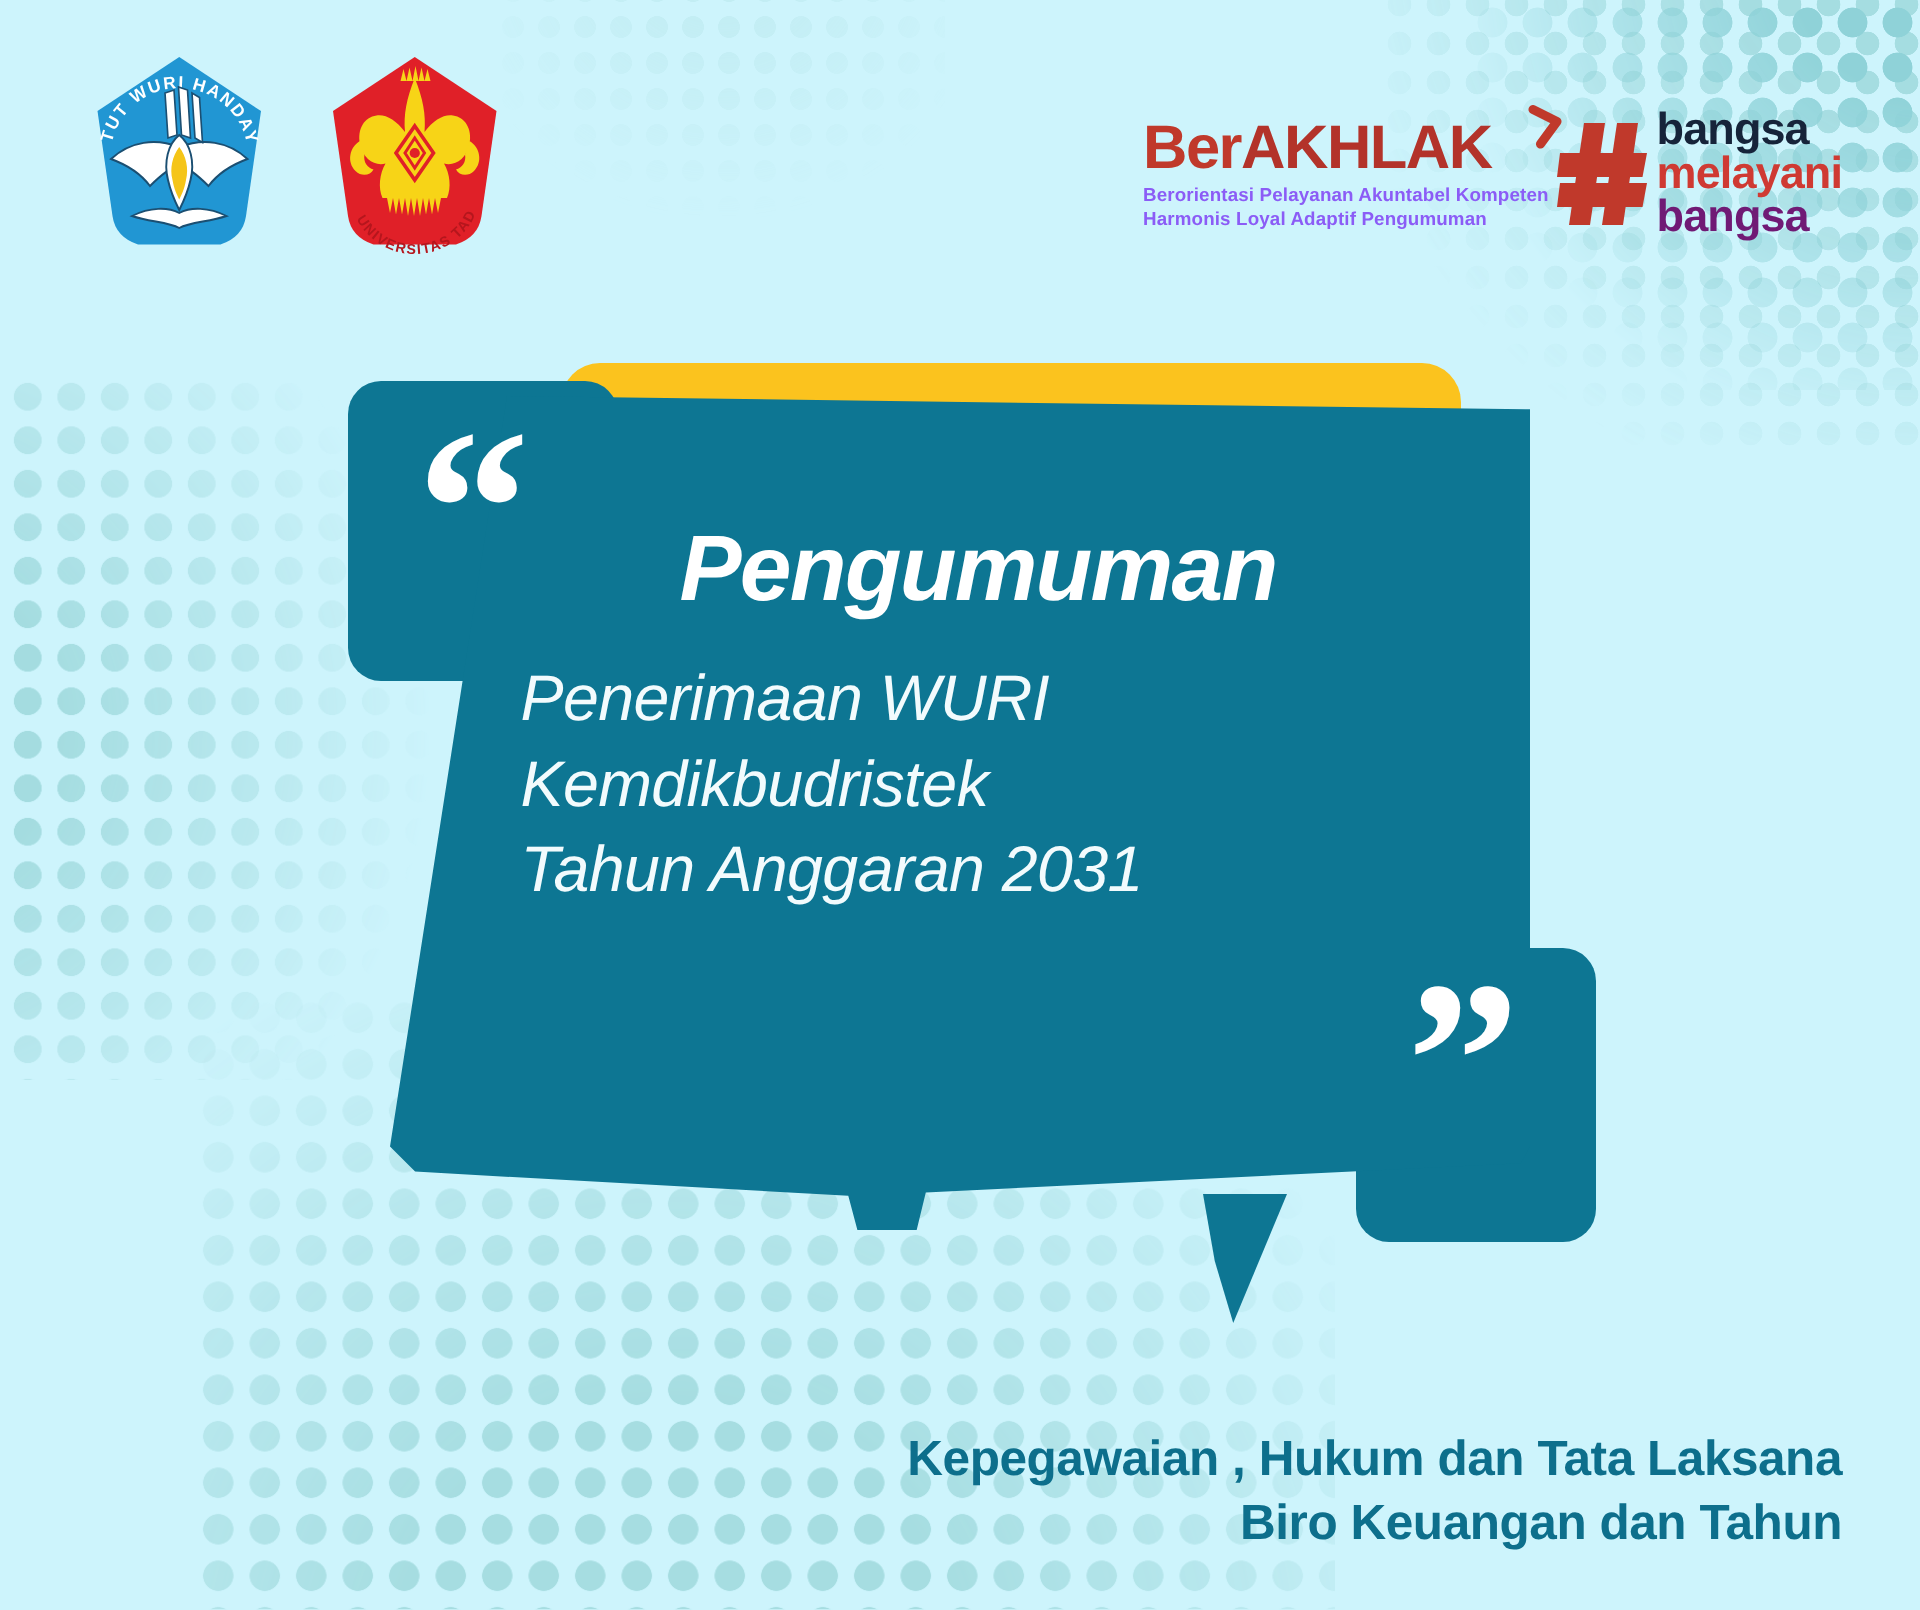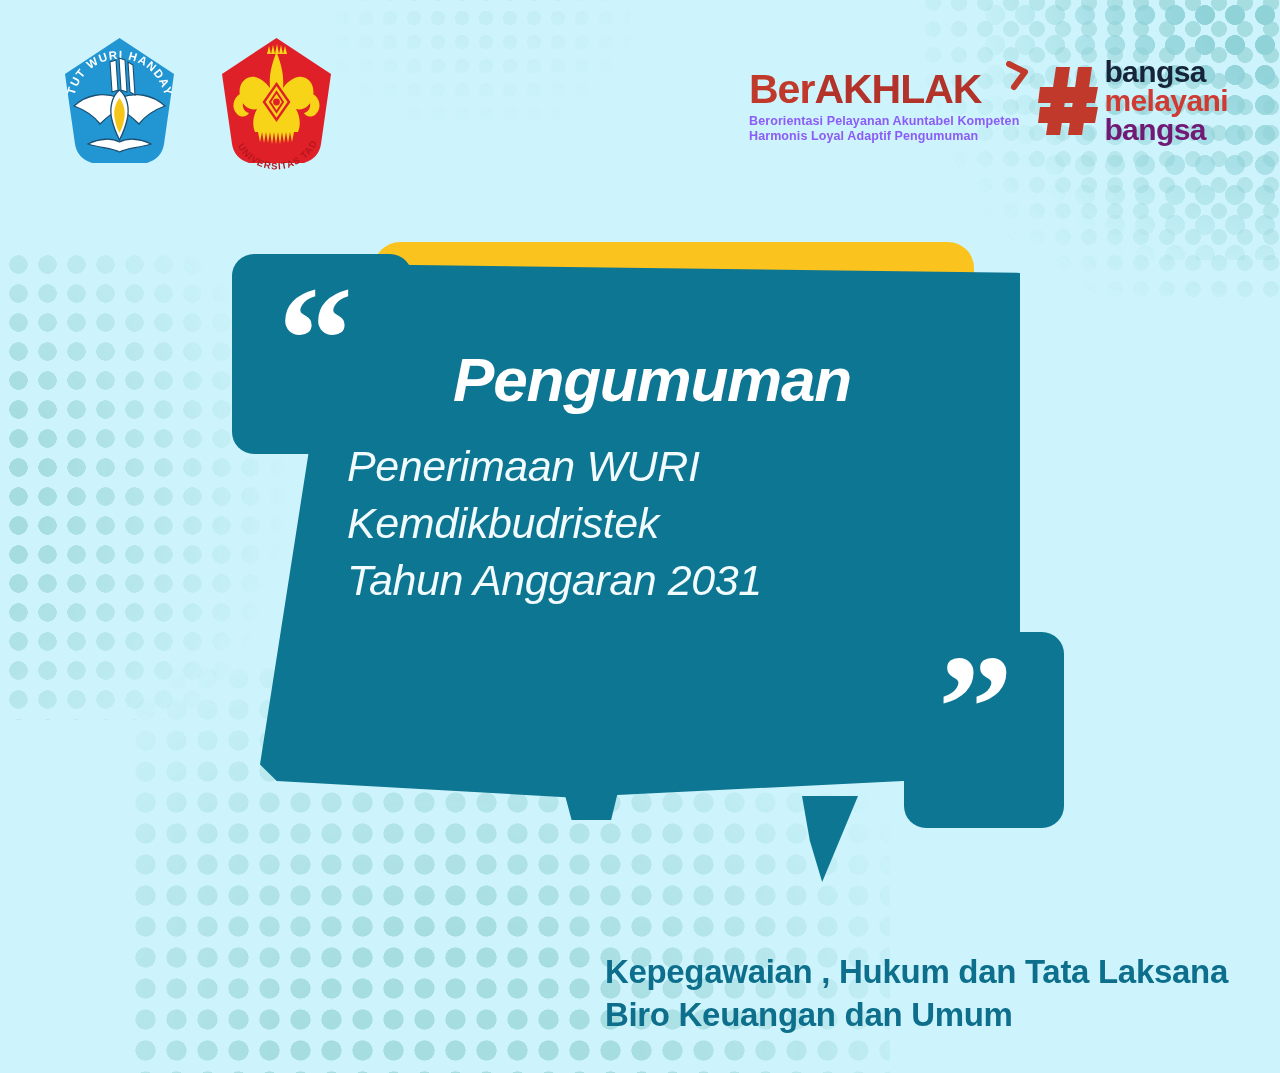--- a/index.html
+++ b/index.html
@@ -57,21 +57,21 @@
     mask-image:radial-gradient(circle at 50% 20%, #000 0%, rgba(0,0,0,.45) 45%, transparent 78%);
     opacity:.55;
   }
 
   
   .logo-row{position:absolute;top:32px;left:52px;display:flex;gap:22px;align-items:flex-start;}
   .logo-box{width:135px;height:145px;}
   .logo-box svg{display:block;width:100%;height:100%;}
 
   
-  .rt-logos{position:absolute;top:58px;right:52px;display:flex;align-items:flex-end;gap:13px;}
+  .rt-logos{position:absolute;top:73px;right:52px;display:flex;align-items:center;gap:0;}
   .berakhlak{position:relative;padding-right:6px;}
   .bl-word{
     font-family:"Liberation Sans",sans-serif;
     font-weight:bold;font-size:41px;letter-spacing:-1px;line-height:1;
     color:#c0392b;white-space:nowrap;
   }
   .bl-word .dark{color:#b3332a;}
   .bl-arrow{position:absolute;top:-8px;right:-6px;width:26px;height:30px;}
   .bl-tag{
     margin-top:4px;font-size:12.5px;line-height:1.22;white-space:nowrap;
@@ -138,21 +138,21 @@
     color:#fff;font-weight:bold;font-size:62px;line-height:1.04;
     letter-spacing:-1.2px;text-align:center;margin:0 0 26px 0;font-style:italic;
   }
   .sub-line{
     color:#f2fbfd;font-style:italic;font-size:43px;line-height:1.32;
     font-weight:normal;letter-spacing:-.4px;text-align:left;margin:0;
   }
 
   
   .footer{
-    position:absolute;right:52px;bottom:36px;text-align:left;
+    position:absolute;right:52px;bottom:36px;text-align:right;
     color:#0d6f8c;font-weight:bold;line-height:1.3;
   }
   .footer div{font-size:33px;letter-spacing:-.3px;}
 </style>
 </head>
 <body>
 
 <div id="poster">
 
   <div class="halftone ht-tl"></div>
@@ -259,16 +259,16 @@
     <div class="bub-text">
       <div class="head-main">Pengumuman</div>
       <div class="sub-line">Penerimaan WURI</div>
       <div class="sub-line">Kemdikbudristek</div>
       <div class="sub-line">Tahun Anggaran 2031</div>
     </div>
   </div>
 
   <div class="footer">
     <div>Kepegawaian , Hukum dan Tata Laksana</div>
-    <div>Biro Keuangan dan Umum</div>
+    <div>Biro Keuangan dan Tahun</div>
   </div>
 
 </div>
 
 </body></html>

